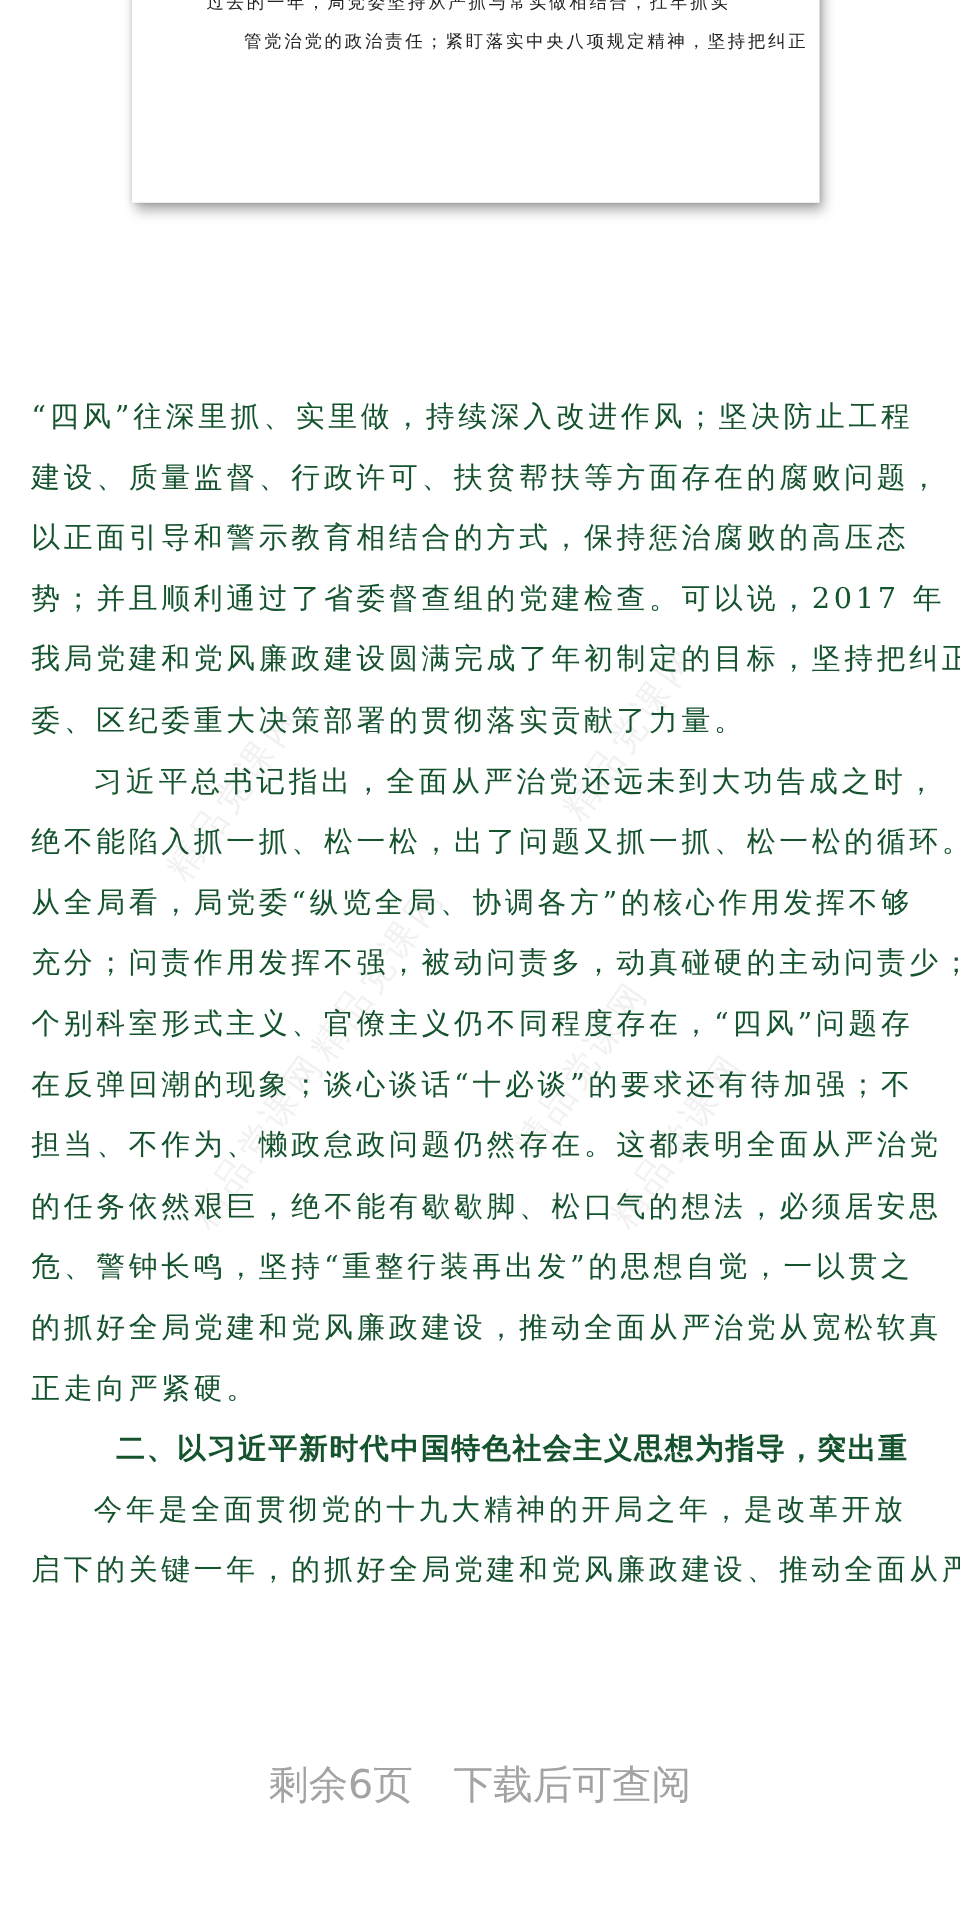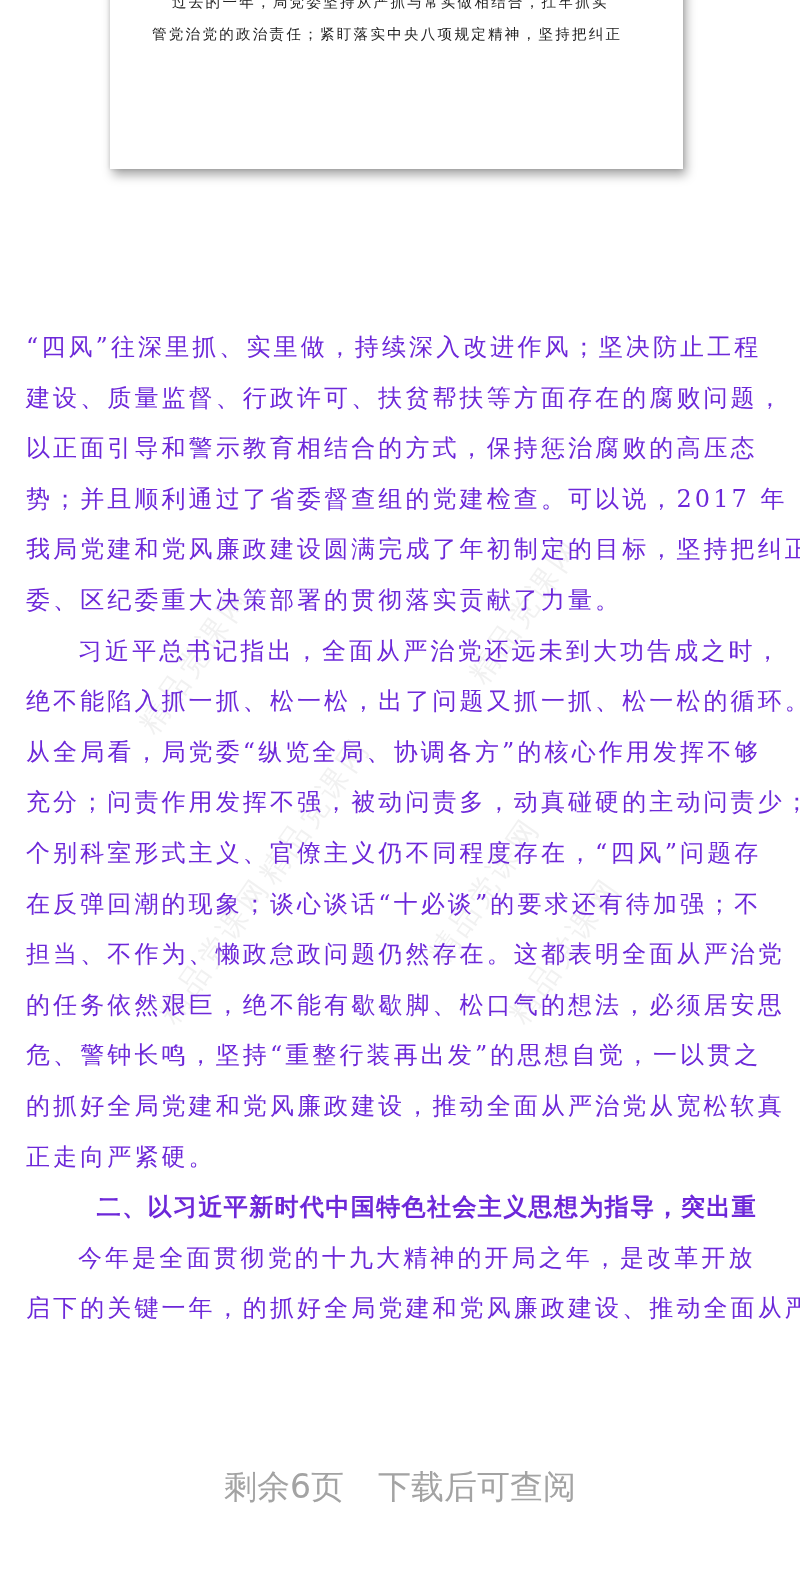--- a/index.html
+++ b/index.html
@@ -28,35 +28,35 @@
     .preview-line {
       position: absolute;
       left: 0;
       width: 573px;
       font-size: 14.5px;
       letter-spacing: 2.3px;
       color: #222;
       white-space: nowrap;
     }
     .preview-line.l1 { top: 13px; left: 62px; }
-    .preview-line.l2 { top: 45px; left: 42px; }
+    .preview-line.l2 { top: 45px; left: 42px; text-align: center; }
 
     .body-text {
       position: absolute;
       left: 26px;
       top: 322px;
       width: 750px;
     }
     .line {
       height: 50.6px;
       line-height: 50.6px;
       font-size: 24px;
       letter-spacing: 3.1px;
       white-space: nowrap;
-      color: #6d28d9;
+      color: #14532d;
     }
     .line.indent { padding-left: 52px; }
     .line.heading {
       font-family: "DejaVu Sans", "Liberation Sans", sans-serif;
       font-weight: bold;
       letter-spacing: 1.4px;
       text-align: center;
     }
     .watermark {
       position: absolute;

